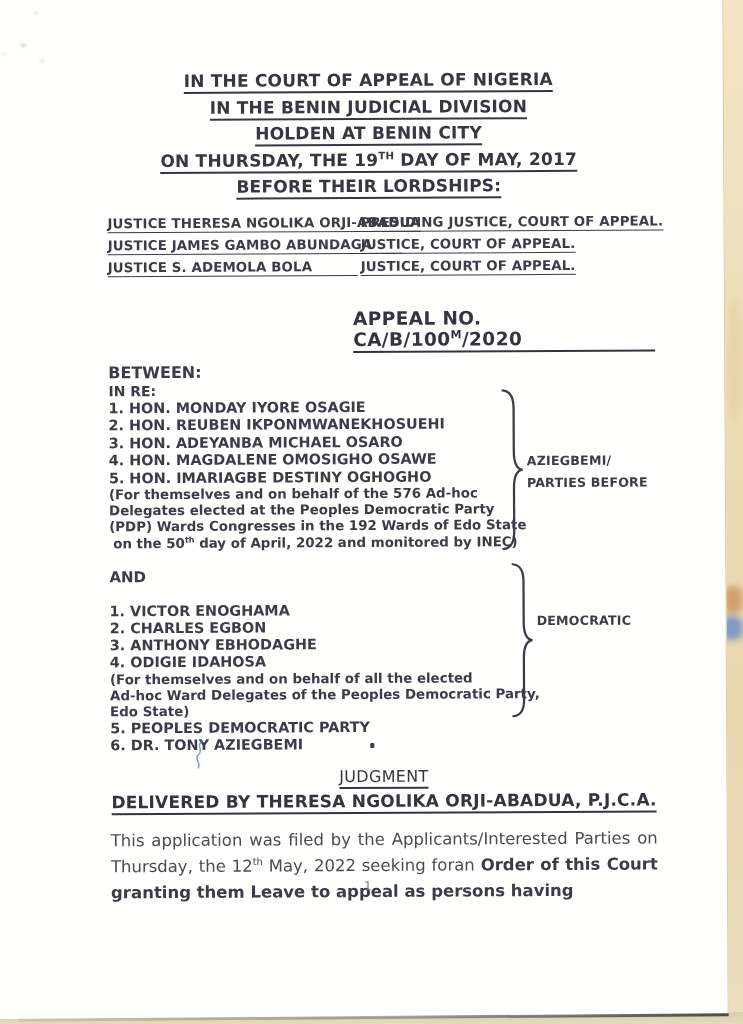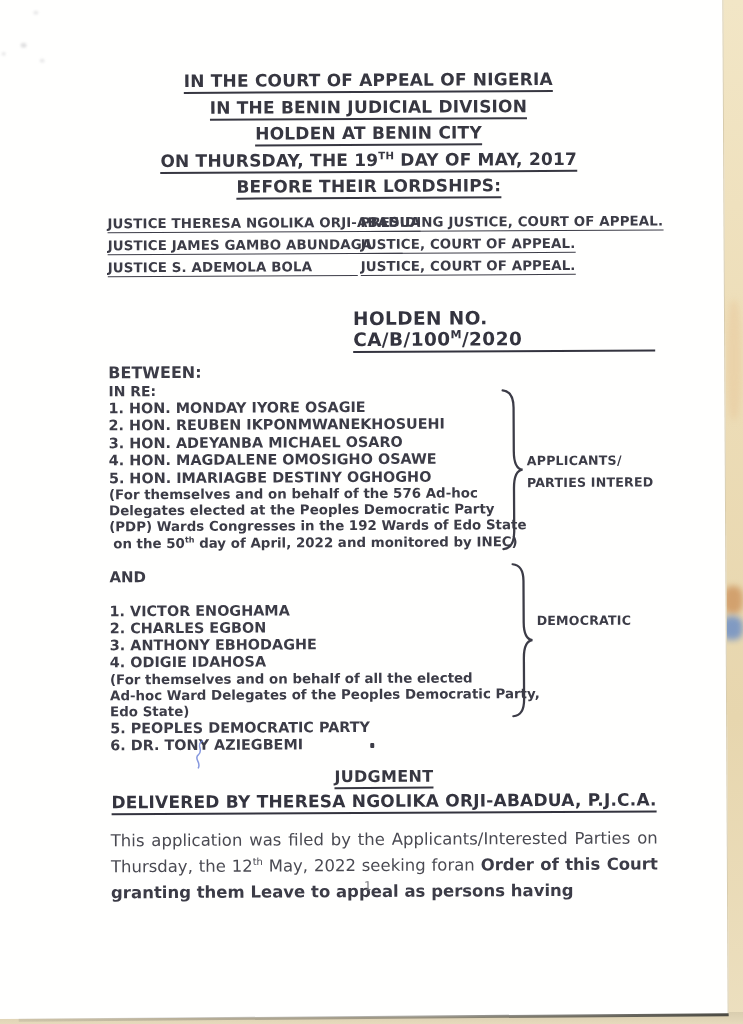--- a/index.html
+++ b/index.html
@@ -80,21 +80,21 @@
   .brace { position:absolute; }
   .brace svg { display:block; }
   .side-label {
     position:absolute; font-weight:bold; font-size:12.6px; letter-spacing:.2px; white-space:nowrap;
   }
   .mid-dot { position:absolute; width:4px; height:5px; background:#3c3c47; border-radius:1px; }
 
   
   .judgment { margin-top:14px; text-align:center; }
   .jg-title span.u {
-    display:inline-block; font-weight:bold; font-size:16px; letter-spacing:.3px;
+    display:inline-block; font-weight:normal; font-size:16px; letter-spacing:.3px;
     border-bottom:2px solid #373741; padding-bottom:1px; color:#373741;
   }
   .jg-by { margin-top:2px; }
   .jg-by span.u {
     display:inline-block; font-weight:bold; font-size:17px; letter-spacing:.2px;
     border-bottom:2.2px solid #34343f; padding-bottom:1px; color:#34343f; white-space:nowrap;
   }
 
   .para {
     margin-top:13px; font-size:16.5px; line-height:26px; text-align:justify;
@@ -152,21 +152,21 @@
         <span class="j-name">JUSTICE JAMES GAMBO ABUNDAGA</span>
         <span class="j-title">JUSTICE, COURT OF APPEAL.</span>
       </div>
       <div class="j-row">
         <span class="j-name">JUSTICE S. ADEMOLA BOLA</span>
         <span class="j-title">JUSTICE, COURT OF APPEAL.</span>
       </div>
     </div>
 
     <div class="appeal">
-      <span class="u"><span>HOLDEN NO. CA/B/100</span><sup class="sp">M</sup><span>/2020</span></span>
+      <span class="u"><span>APPEAL NO. CA/B/100</span><sup class="sp">M</sup><span>/2020</span></span>
     </div>
 
     <div class="parties">
       <div class="between">BETWEEN:</div>
       <div class="inre">IN RE:</div>
 
       <div>
         <div class="pname">1. HON. MONDAY IYORE OSAGIE</div>
         <div class="pname">2. HON. REUBEN IKPONMWANEKHOSUEHI</div>
         <div class="pname">3. HON. ADEYANBA MICHAEL OSARO</div>
@@ -178,22 +178,22 @@
         <div class="pnote">Delegates elected at the Peoples Democratic Party</div>
         <div class="pnote">(PDP) Wards Congresses in the 192 Wards of Edo State</div>
         <div class="pnote indent"><span>on the 50</span><sup class="sp">th</sup><span> day of April, 2022 and monitored by INEC)</span></div>
       </div>
 
       <div class="brace" style="left:391px; top:26px;">
         <svg width="26" height="165" viewBox="0 0 24 160" preserveAspectRatio="none">
           <path d="M3,3 Q13,4 13,20 L13,62 Q13,79 21,80 Q13,81 13,98 L13,140 Q13,156 3,157" fill="none" stroke="#3c3c47" stroke-width="2.1" stroke-linecap="round"></path>
         </svg>
       </div>
-      <div class="side-label" style="left:418px; top:92px;">APPLICANTS/</div>
-      <div class="side-label" style="left:418px; top:114px;">PARTIES INTERED</div>
+      <div class="side-label" style="left:418px; top:92px;">AZIEGBEMI/</div>
+      <div class="side-label" style="left:418px; top:114px;">PARTIES BEFORE</div>
 
       <div class="and">AND</div>
 
       <div class="rnames">
         <div class="rname">1. VICTOR ENOGHAMA</div>
         <div class="rname">2. CHARLES EGBON</div>
         <div class="rname">3. ANTHONY EBHODAGHE</div>
         <div class="rname">4. ODIGIE IDAHOSA</div>
       </div>
       <div>

